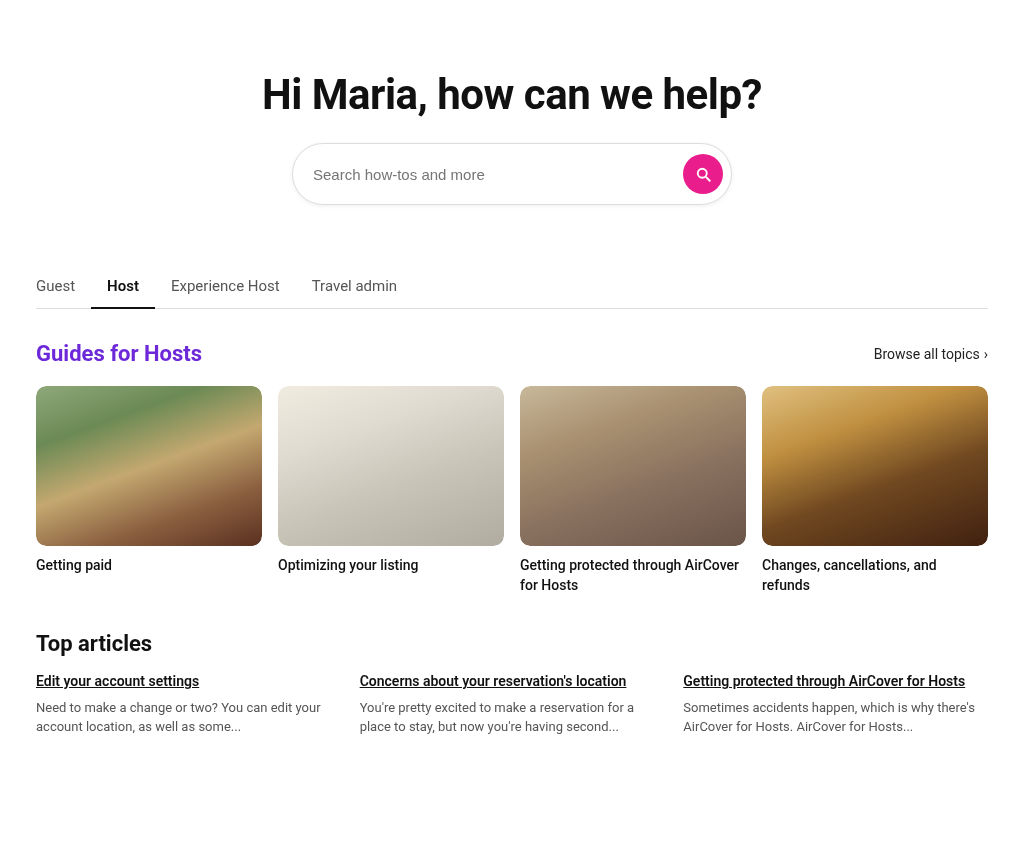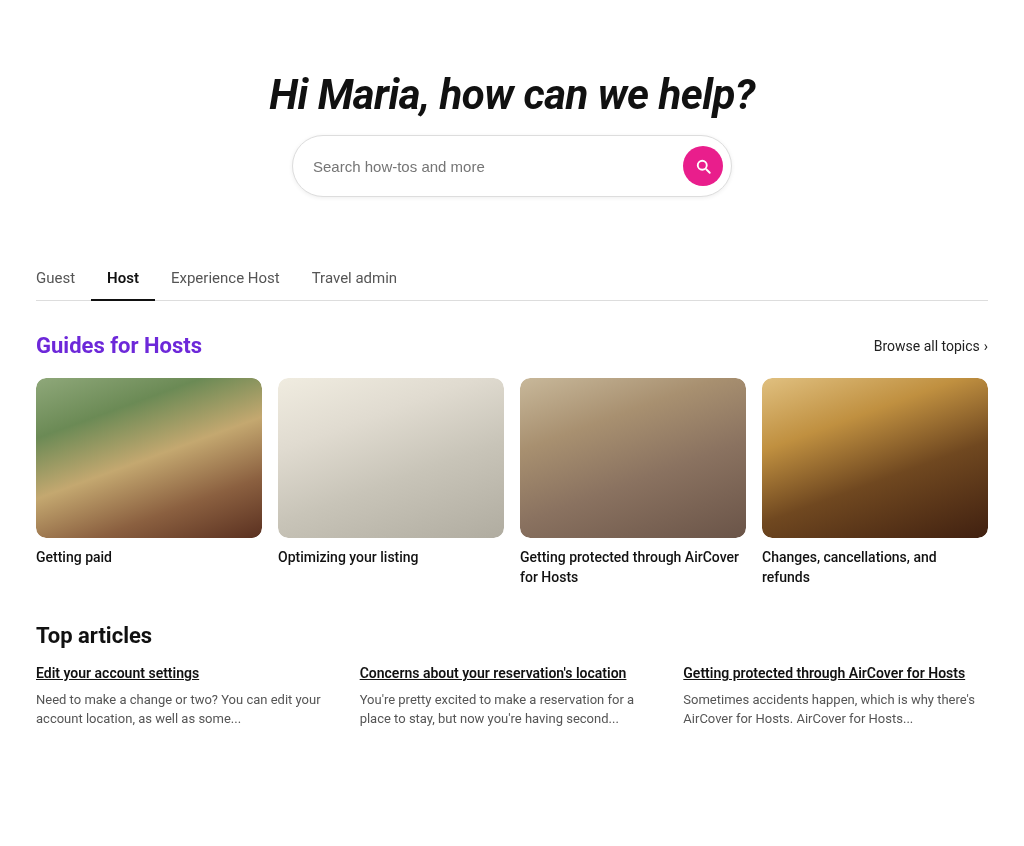--- a/index.html
+++ b/index.html
@@ -15,23 +15,22 @@
     }
     
     .hero {
       text-align: center;
       padding: 30px 0 32px;
     }
     .hero h1 {
       font-size: 42px;
       font-weight: 700;
       color: #111;
-      margin-bottom: 16px;
+      margin-bottom: 24px;
       letter-spacing: -0.5px;
-      font-style: italic;
     }
     .search-bar {
       display: flex;
       align-items: center;
       max-width: 440px;
       margin: 0 auto;
       background: #fff;
       border: 1.5px solid #ddd;
       border-radius: 40px;
       padding: 10px 8px 10px 20px;

